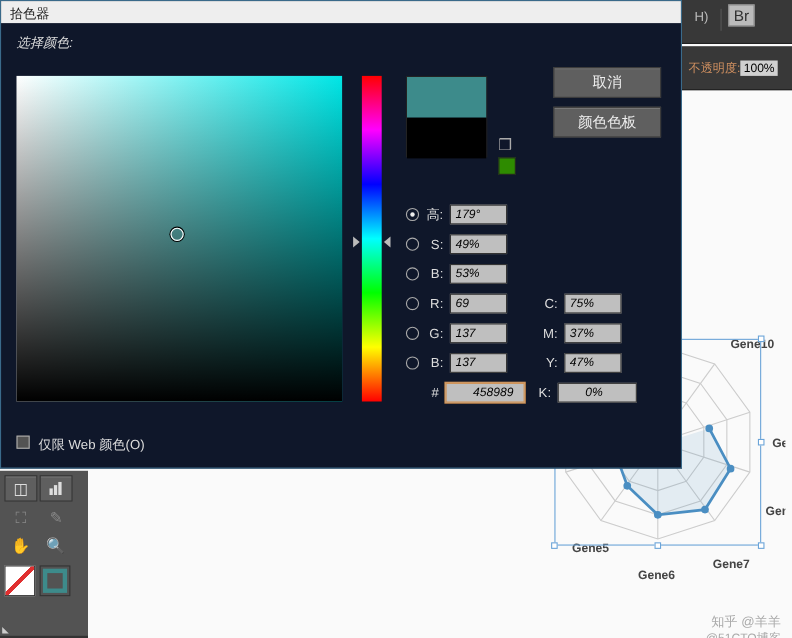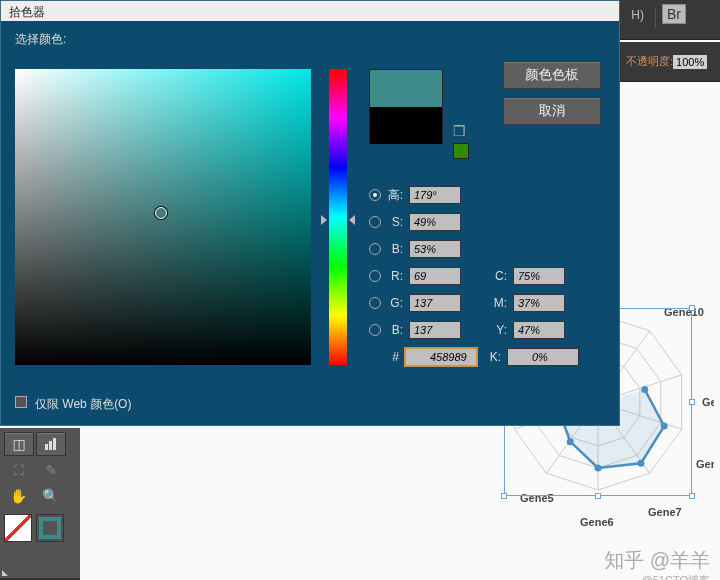--- a/index.html
+++ b/index.html
@@ -8,24 +8,24 @@
   
   .host-top { position: absolute; top: 0; left: 0; width: 720px; height: 40px; background: #383838; z-index: 1; border-bottom: 1px solid #222;}
   .host-top .br-btn { position: absolute; right: 34px; top: 4px; width: 24px; height: 20px; background:#bbb; border:1px solid #888; font-size:14px; text-align:center; line-height:18px; color:#333;}
   .host-top .bar { position:absolute; right:64px; top:8px; width:1px; height:20px; background:#555;}
   .host-top .u { position:absolute; right:76px; top:8px; color:#bbb;}
   .host-opts { position:absolute; top:42px; left:620px; height:40px; background:#383838; width:100px; z-index:2; display:flex; align-items:center; gap:0; padding:6px; border-bottom:1px solid #222;}
   .host-opts .lbl { color:#d09060; font-size:11px;}
   .host-opts .val { background:#d0d0d0; color:#000; width:34px; text-align:right; padding:1px 3px; font-size:11px;}
 
   
-  .dialog { position: absolute; top: 0; left: 0; width: 620px; height: 426px; background: #0c4a6e; z-index: 5; border: 1px solid #3a6a8a; color: #ddd; }
+  .dialog { position: absolute; top: 0; left: 0; width: 620px; height: 426px; background: #0f172a; z-index: 5; border: 1px solid #3a6a8a; color: #ddd; }
   .dialog .title { background: #eee; color: #222; padding: 3px 8px; width: 100%; height: 20px; font-size: 12px; }
   .dialog .body { padding: 10px 14px; position: relative; height: 406px;}
-  .label-select { display:block; margin-bottom:10px;}
+  .label-select { display:block; margin-bottom:10px;font-style:italic;}
 
   .sv-field { position: absolute; top: 48px; left: 14px; width: 296px; height: 296px; background:
       linear-gradient(to bottom, rgba(0,0,0,0), rgba(0,0,0,1)),
       linear-gradient(to right, #fff, #00e6e6); cursor: crosshair;}
   .sv-ring { position:absolute; width:12px; height:12px; border:1.5px solid #fff; border-radius:50%; box-shadow:0 0 0 1px #000; }
 
   .hue-strip { position:absolute; top:48px; left:328px; width:18px; height:296px; background: linear-gradient(to bottom,
       #ff0000 0%, #ff00ff 16.6%, #0000ff 33.3%, #00ffff 50%, #00ff00 66.6%, #ffff00 83.3%, #ff0000 100%); cursor: ns-resize;}
   .hue-thumb-l { position:absolute; left:-8px; width:0; height:0; border-top:5px solid transparent; border-bottom:5px solid transparent; border-left:6px solid #bbb;}
   .hue-thumb-r { position:absolute; right:-8px; width:0; height:0; border-top:5px solid transparent; border-bottom:5px solid transparent; border-right:6px solid #bbb;}
@@ -71,21 +71,21 @@
   
   .chart { position:absolute; top:276px; left:480px; width:234px; height:260px; z-index:2;}
   .chart svg{}
   .glabel{ font-size:11px; fill:#444; font-weight: bold;}
   .sel-box { position:absolute; border:1px solid #6ba4d8; width:188px; height:188px; top:32px; left:24px;}
   .sel-box .h { position:absolute; width:6px; height:6px; background:#fff; border:1px solid #6ba4d8;}
   .h.tl{top:-4px;left:-4px}.h.tr{top:-4px;right:-4px}.h.bl{bottom:-4px;left:-4px}.h.br{bottom:-4px;right:-4px}
   .h.tc{top:-4px;left:calc(50% - 3px)}.h.bc{bottom:-4px;left:calc(50% - 3px)}
   .h.lc{left:-4px;top:calc(50% - 3px)}.h.rc{right:-4px;top:calc(50% - 3px)}
 
-  .watermark{position:absolute;right:10px;bottom:6px;color:#aaa;font-size:20px;z-index:1;}
+  .watermark{position:absolute;right:10px;bottom:6px;color:#aaa;font-size:12px;z-index:1;}
   .watermark2{position:absolute;right:10px;bottom:-8px;color:#aaa;font-size:11px;z-index:1;}
 </style>
 </head>
 <body>
 
 <div class="host-top">
   <span class="u">H)</span>
   <span class="bar"></span>
   <div class="br-btn">Br</div>
 </div>
@@ -109,22 +109,22 @@
     </div>
 
     <div class="swatch-box">
       <div class="swatch-new" style="background:#3d8b8b"></div>
       <div class="swatch-old" style="background:#000000"></div>
     </div>
     <div class="cube-icon">❒</div>
     <div class="mini-green" style="background:#2e8b00"></div>
 
     <div class="buttons">
+      <button>取消</button>
       <button>颜色色板</button>
-      <button>取消</button>
     </div>
 
     <div class="fields">
       <div class="row">
         <span class="radio on"></span>
         <span class="flabel">高:</span>
         <input class="finput" value="179°" style="">
         <span class="suffix"></span>
       </div>
       <div class="row">

